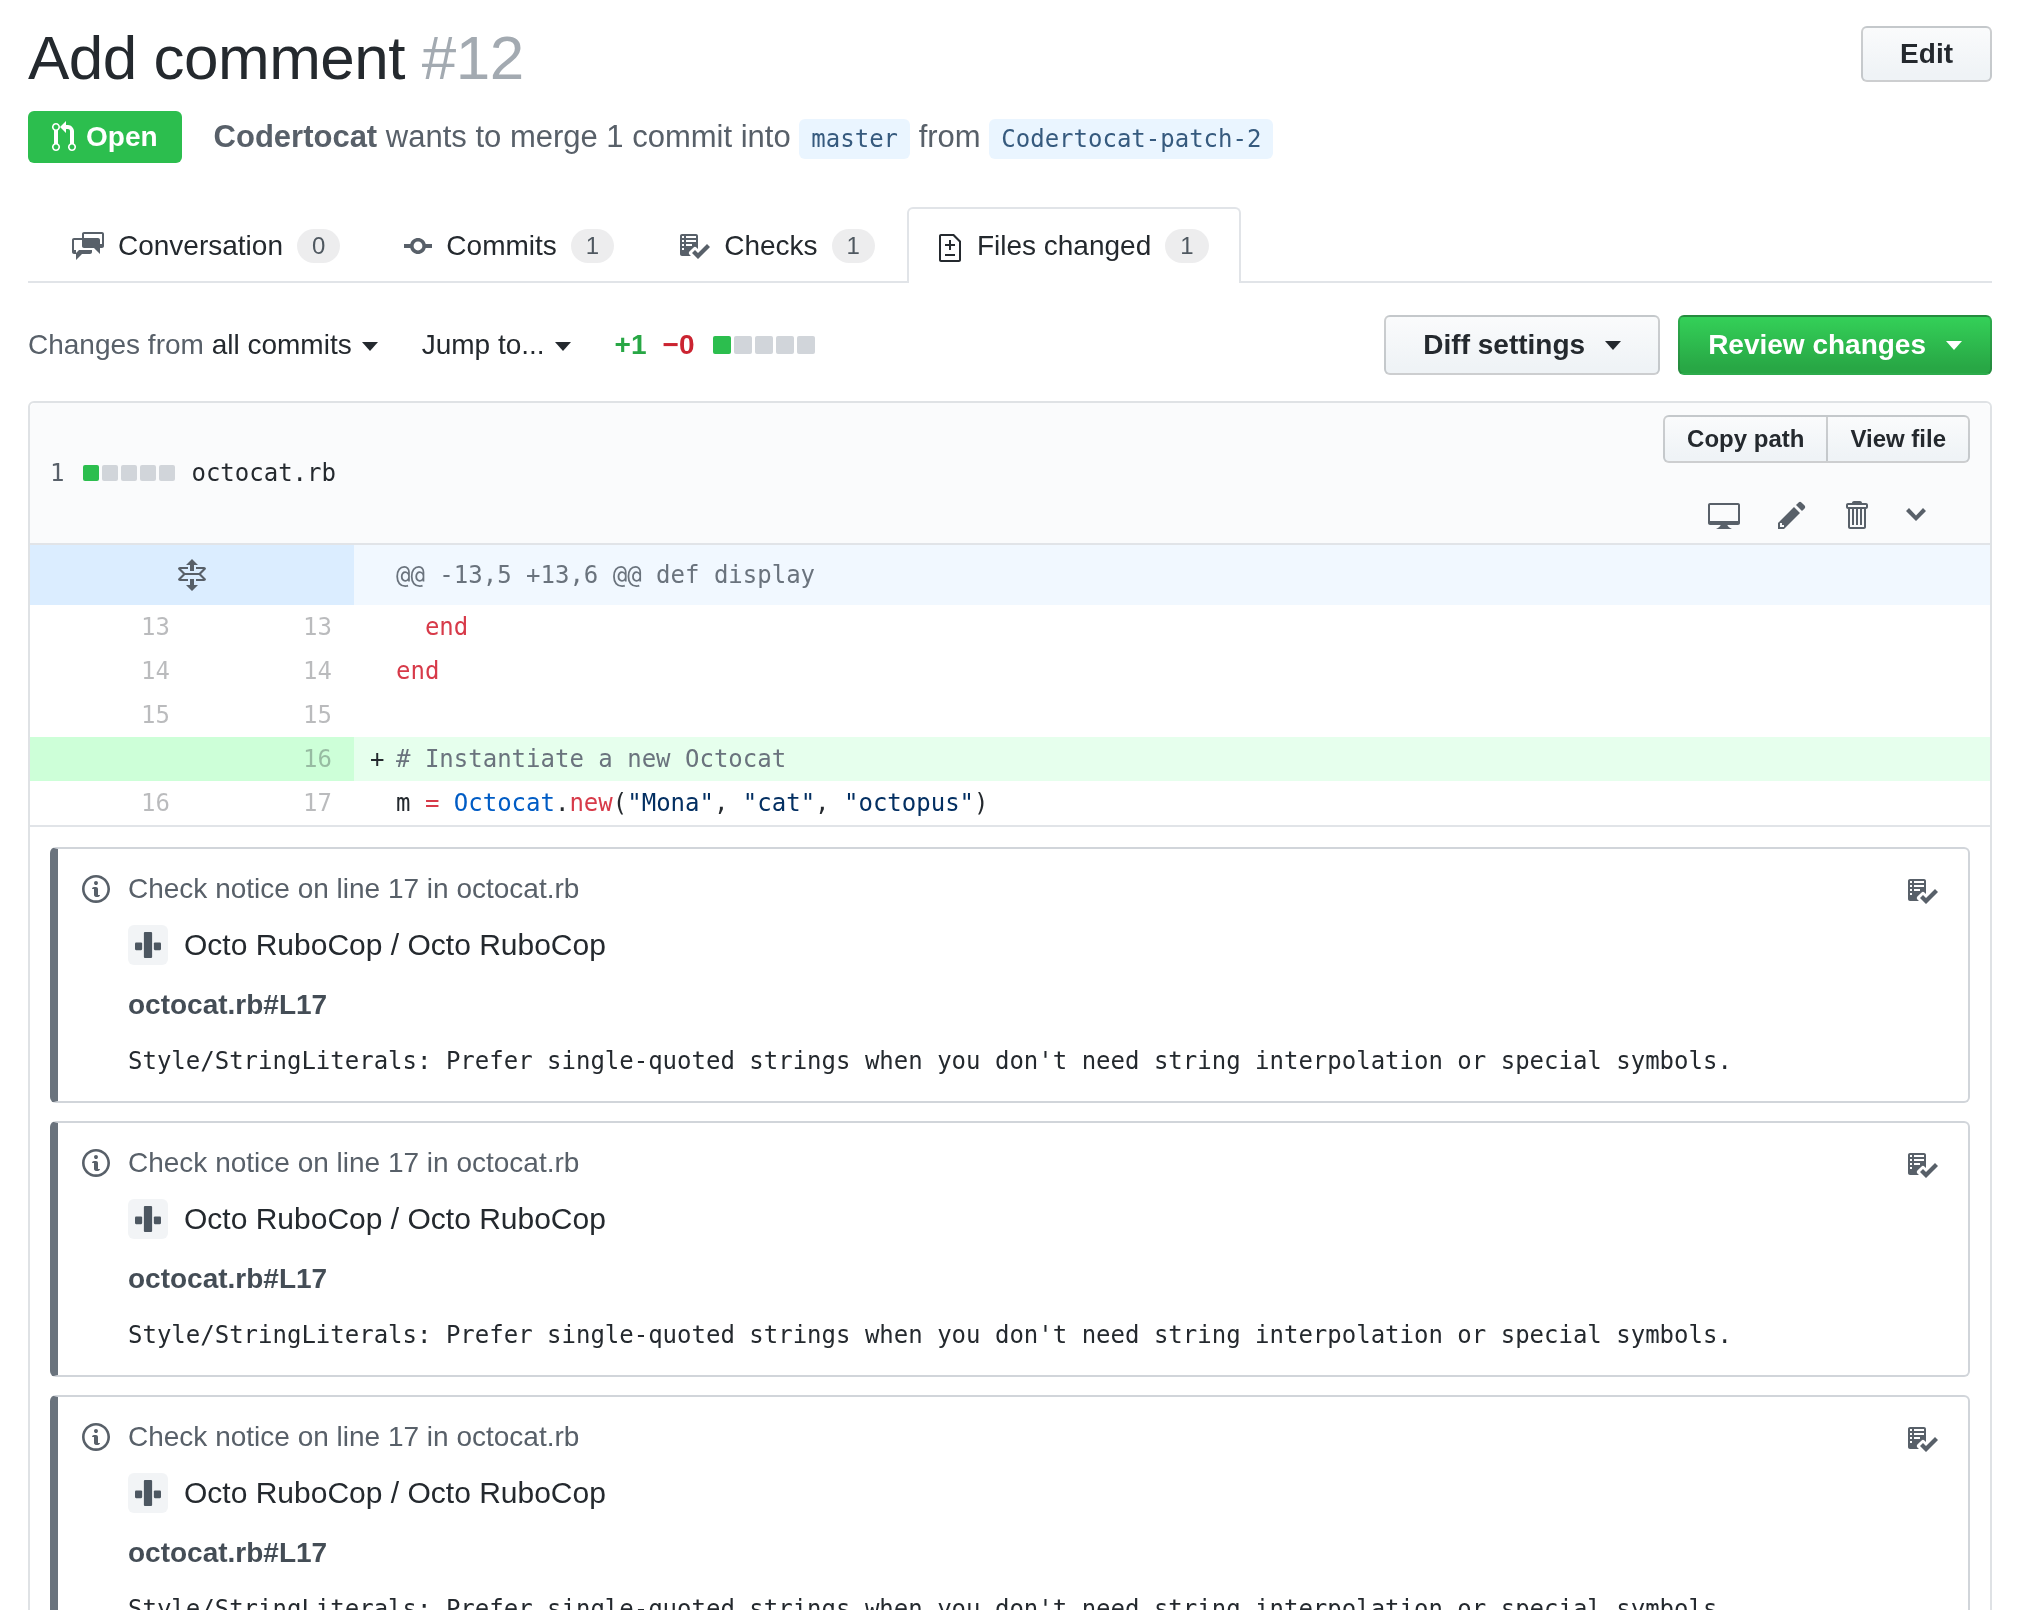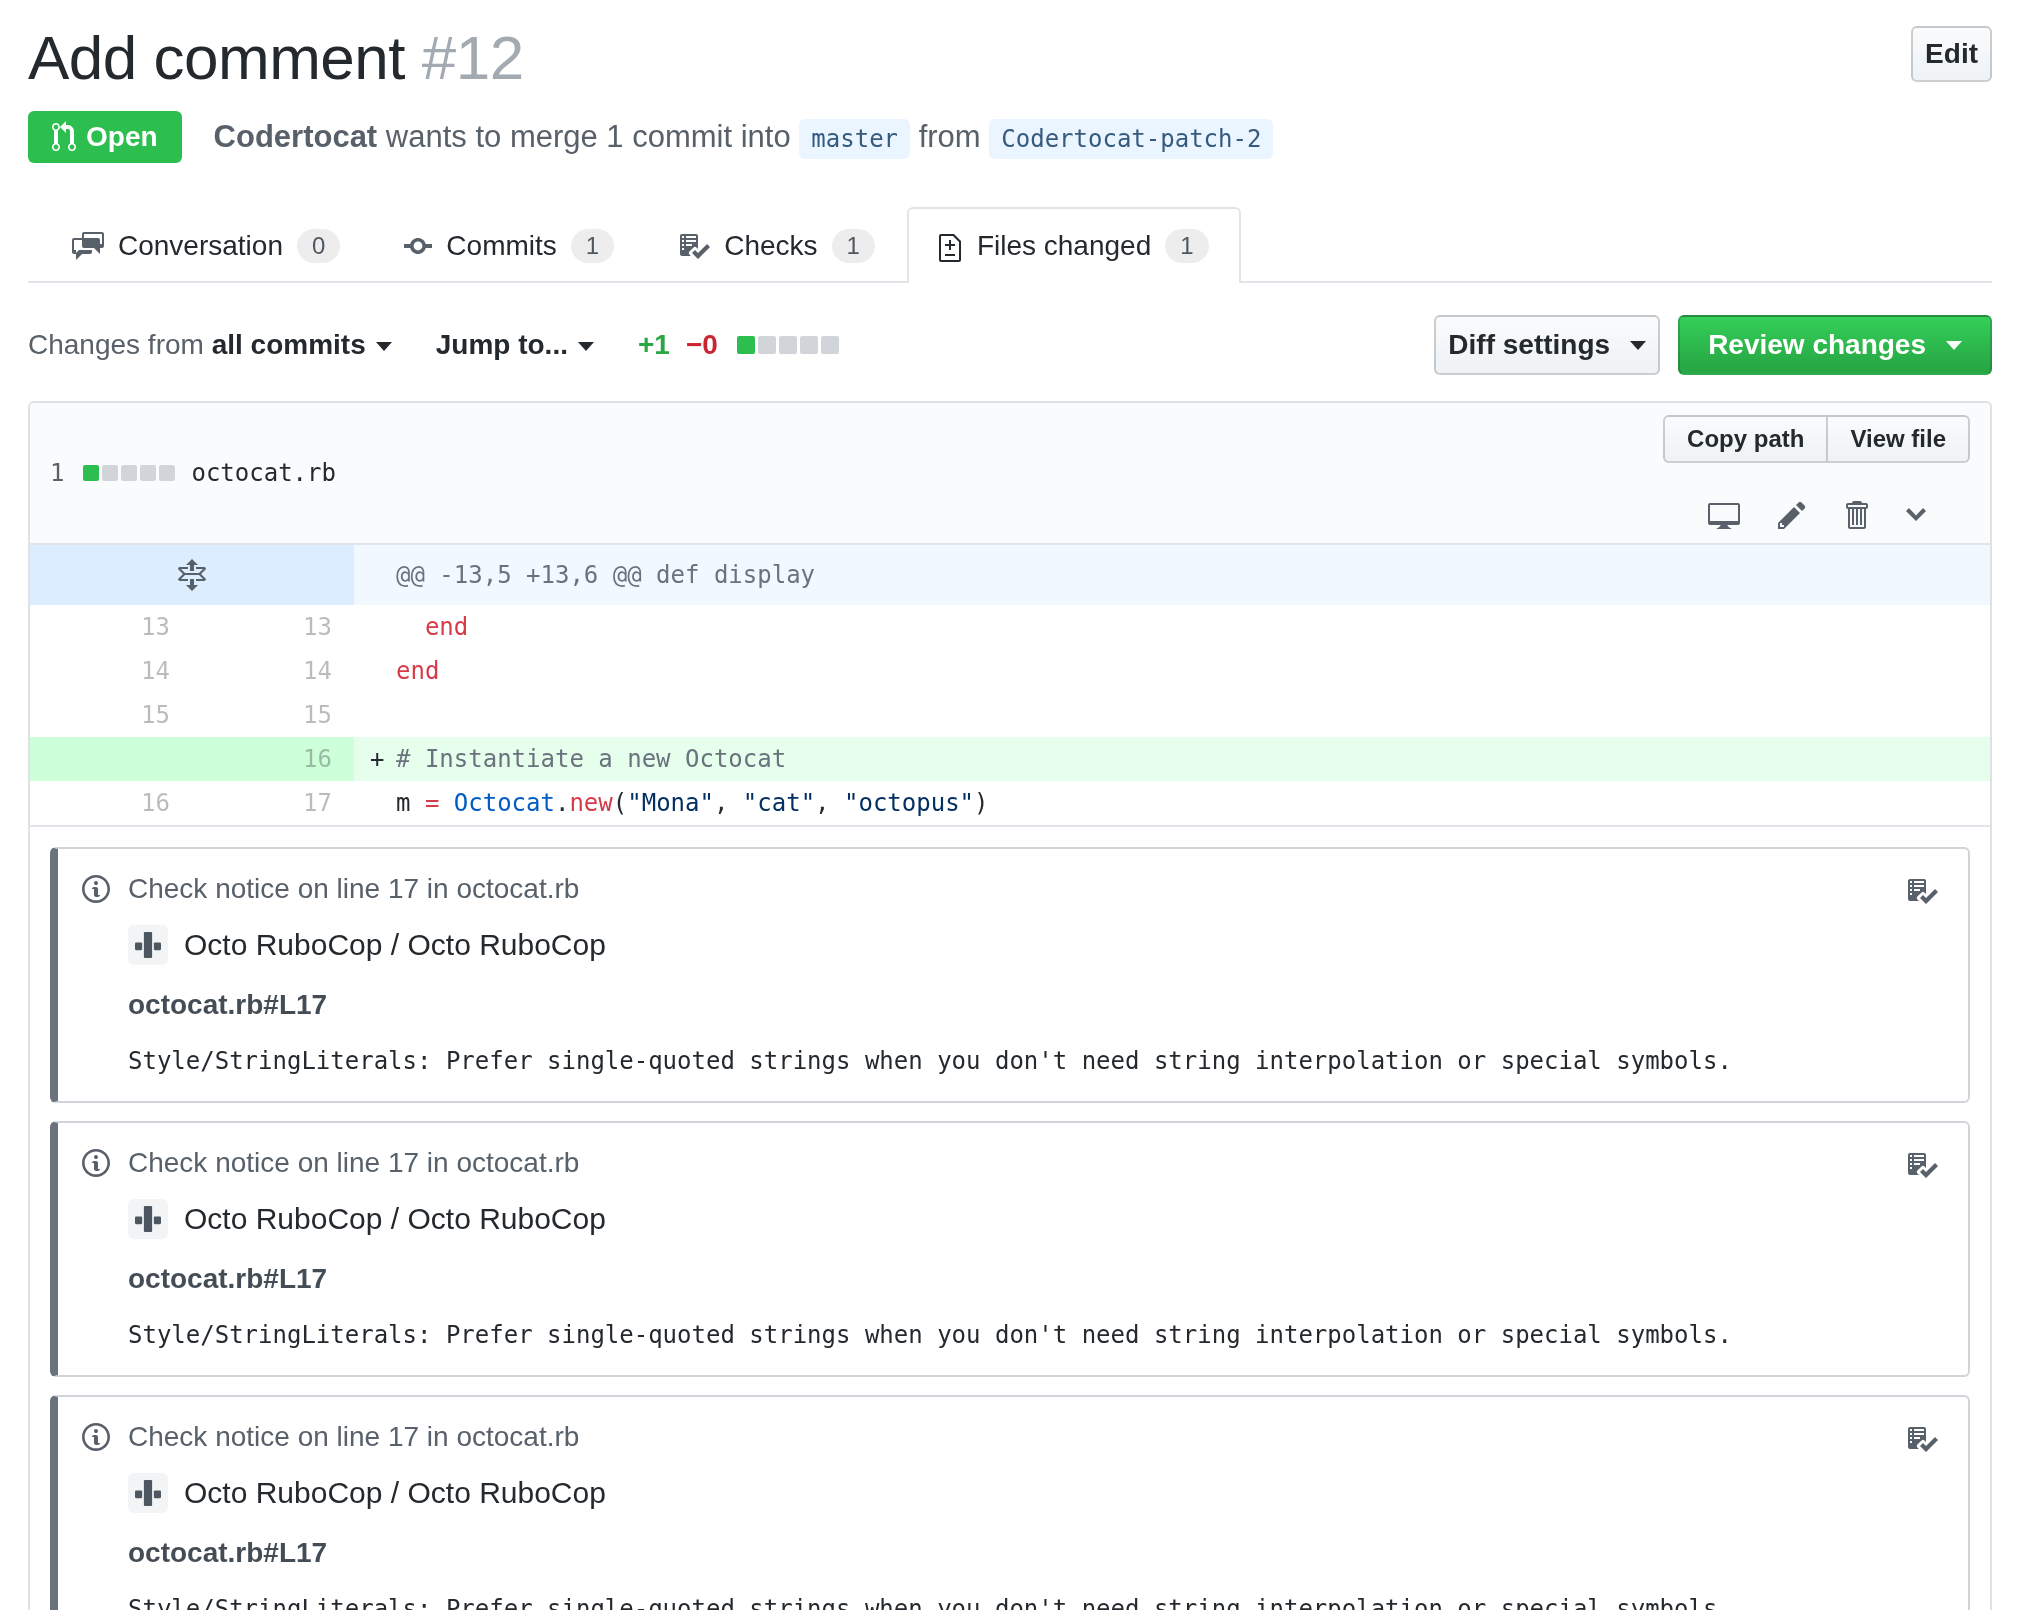--- a/index.html
+++ b/index.html
@@ -7,21 +7,21 @@
     font-family:"Liberation Sans", sans-serif; color:#24292e; }
   .wrap { padding:22px 40px 0 28px; }
 
   
   .titlebar { position:relative; margin-bottom:18px; }
   .pr-title { font-size:62px; font-weight:400; letter-spacing:-0.5px; }
   .pr-number { color:#a3aab1; font-weight:300; }
   .btn { display:inline-flex; align-items:center; gap:10px; cursor:pointer;
     background:linear-gradient(-180deg,#fafbfc,#eff3f6 90%);
     border:2px solid rgba(27,31,35,.2); border-radius:6px;
-    font-size:28px; font-weight:600; color:#24292e; padding:10px 12px;
+    font-size:28px; font-weight:600; color:#24292e; padding:10px 37px;
     font-family:"Liberation Sans", sans-serif; }
   .edit-btn { position:absolute; right:0; top:4px; }
 
   .meta-row { display:flex; align-items:center; gap:32px; font-size:31px; color:#586069; }
   .state-badge { display:inline-flex; align-items:center; gap:10px;
     background:#2cbe4e; color:#fff; font-size:28px; font-weight:600;
     padding:10px 24px; border-radius:6px; }
   .author { font-weight:700; }
   .ref { font-family:"DejaVu Sans Mono", monospace; font-size:24px; color:#365a7e;
     background:#eaf5ff; padding:6px 12px; border-radius:6px; }
@@ -35,21 +35,21 @@
   .tab svg { fill:#586069; }
   .tab.active { background:#fff; border-color:#e1e4e8; border-radius:6px 6px 0 0; }
   .tab.active svg { fill:#24292e; }
   .counter { background:rgba(27,31,35,.08); color:#4f5860; border-radius:22px;
     font-size:24px; padding:3px 15px; }
 
   
   .toolbar { display:flex; align-items:center; margin:32px 0 26px; }
   .tool-left { display:flex; align-items:center; gap:44px; font-size:28px; flex:1; }
   .dropdown { cursor:pointer; color:#586069; }
-  .dropdown b, .jumpto { color:#24292e; font-weight:700; }
+  .dropdown b, .jumpto { color:#24292e; font-weight:400; }
   .caret { display:inline-block; vertical-align:middle; margin-left:10px;
     border:8px solid transparent; border-top:9px solid #24292e; border-bottom:none; }
   .caret.white { border-top-color:#fff; }
   .diffstat { display:flex; align-items:center; gap:16px; font-weight:700; font-size:28px; }
   .add-count { color:#28a745; } .del-count { color:#cb2431; }
   .blocks span { display:inline-block; width:18px; height:18px; margin-left:3px;
     background:#d1d5da; border-radius:2px; }
   .blocks span.g { background:#2cbe4e; }
   .btn.green { background:linear-gradient(-180deg,#34d058,#28a745 90%);
     border-color:rgba(27,31,35,.2); color:#fff; padding:12px 28px; }

